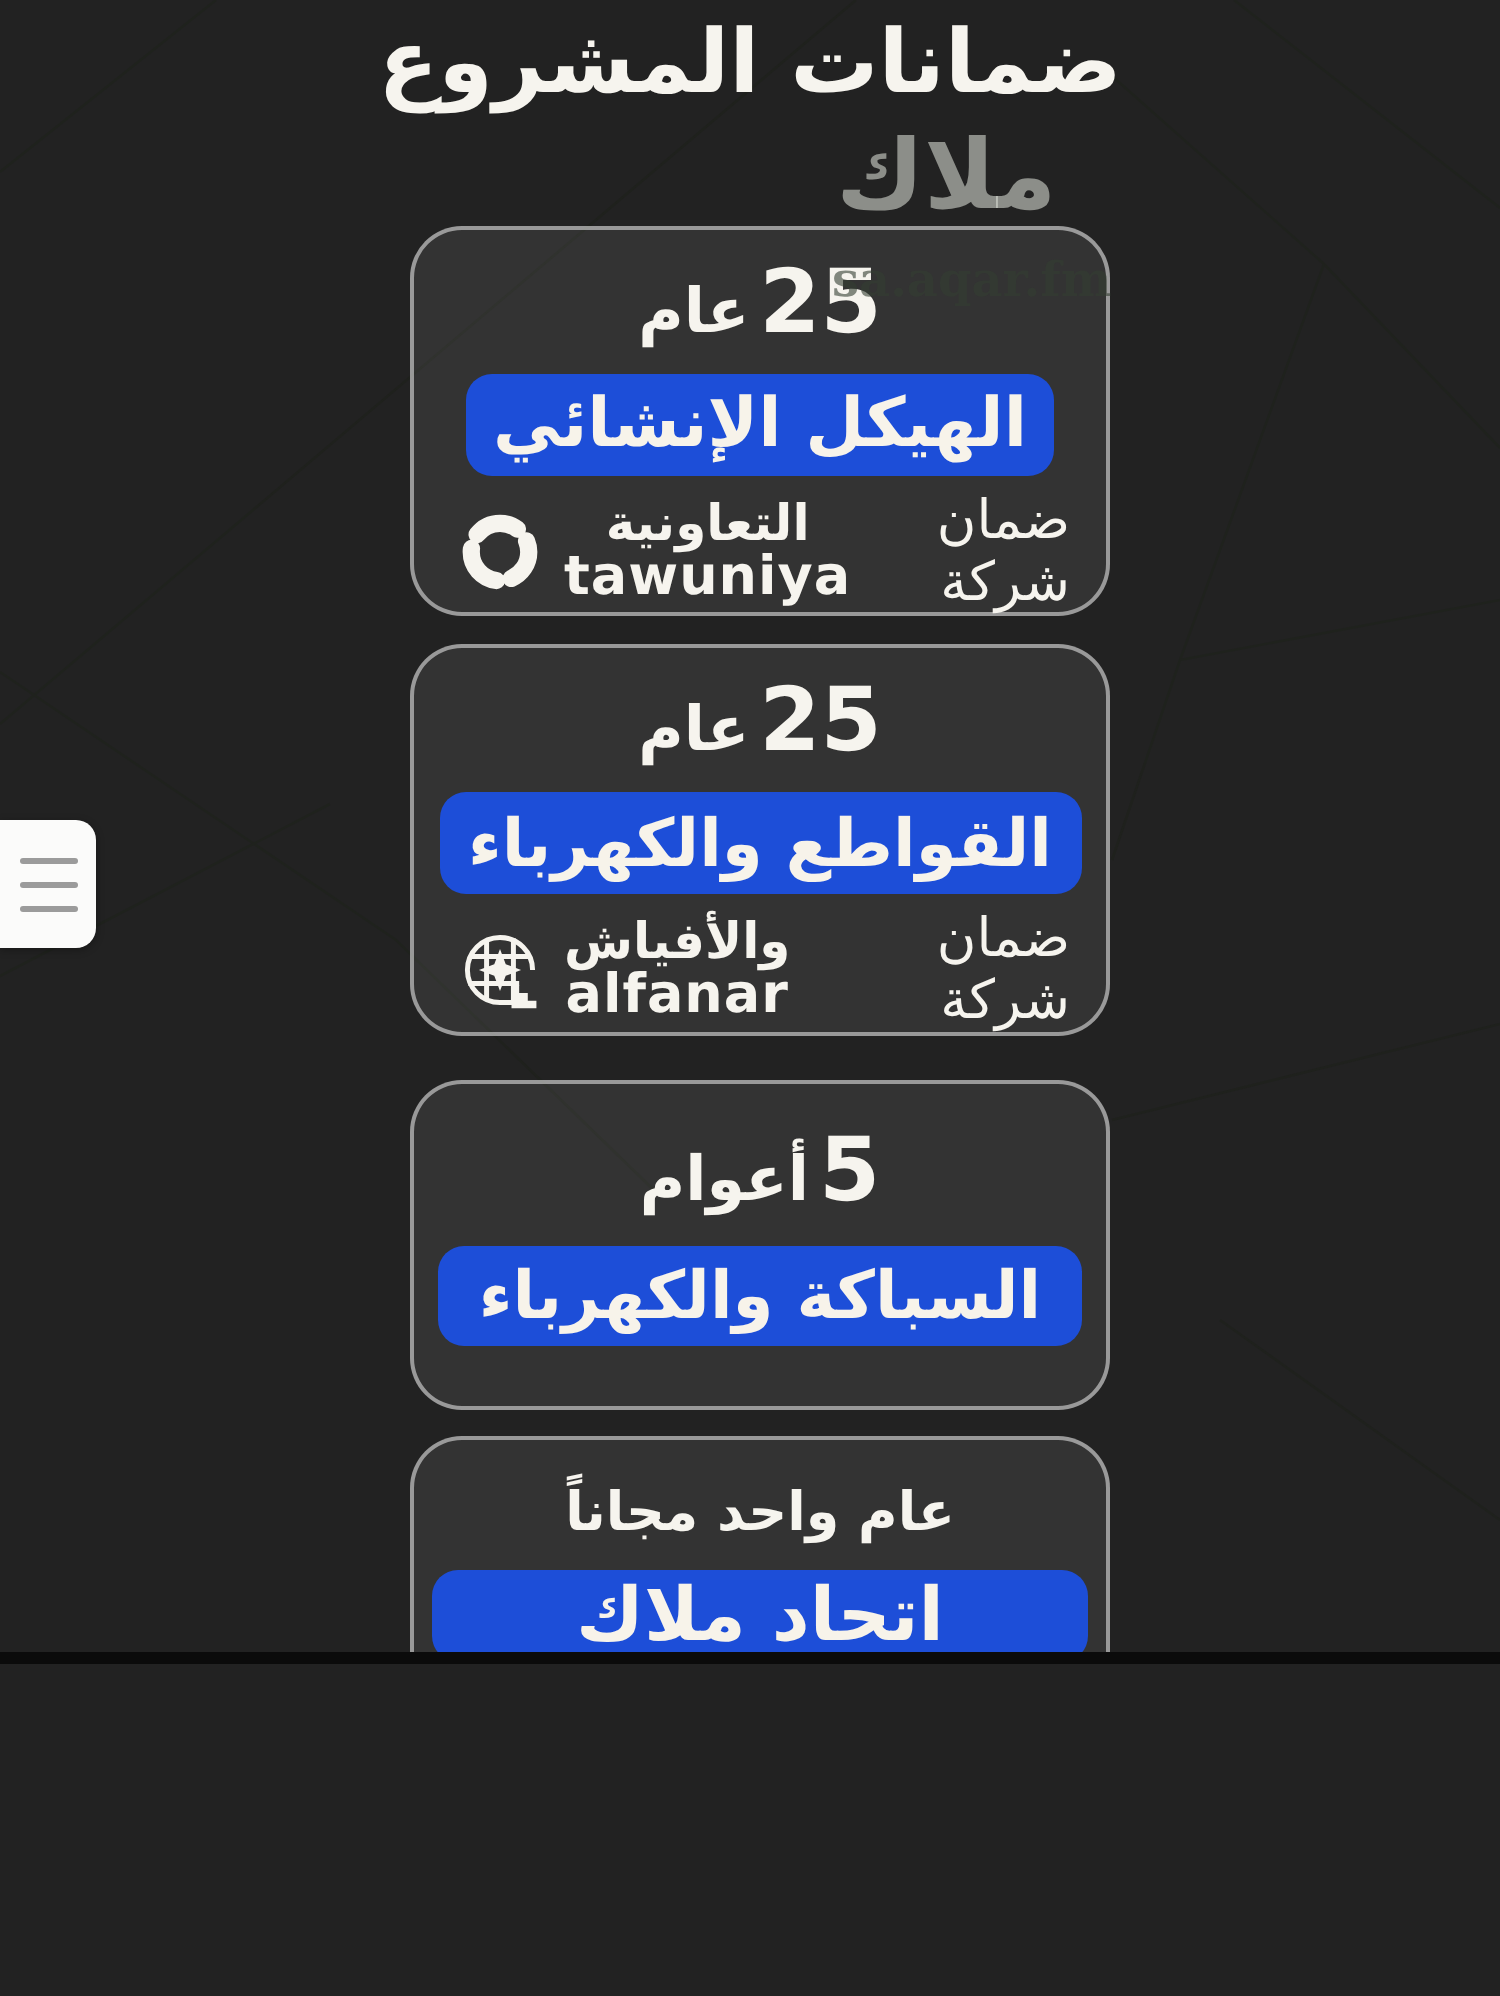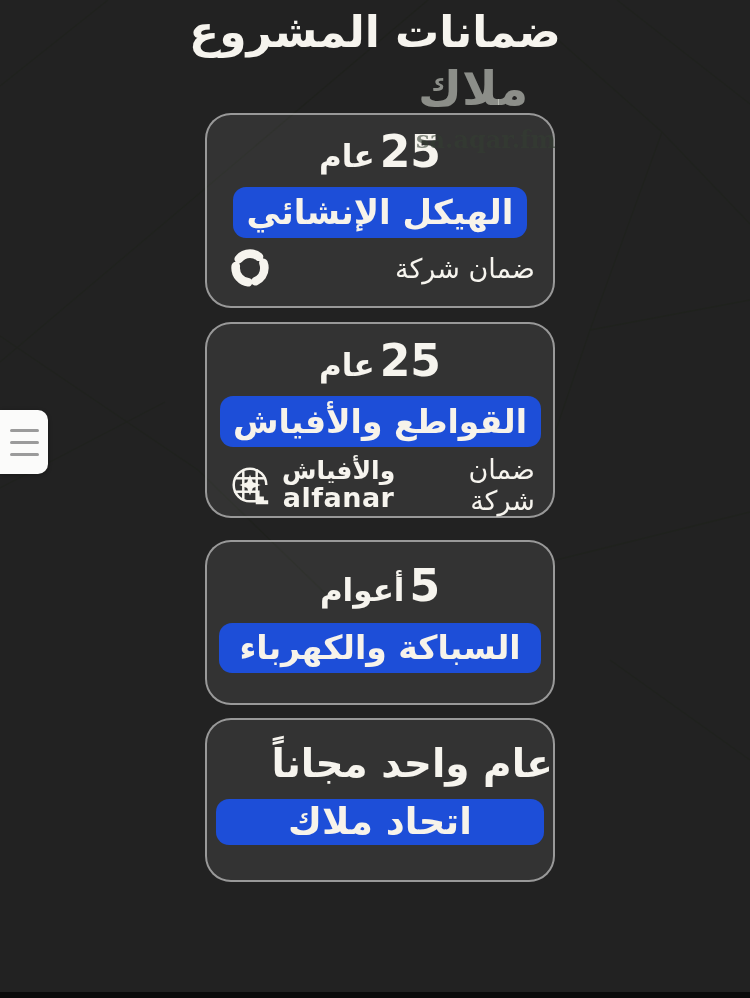--- a/index.html
+++ b/index.html
@@ -1,18 +1,18 @@
 <!DOCTYPE html>
 <html lang="ar"><head>
 <meta charset="utf-8">
 <style>
   * { margin:0; padding:0; box-sizing:border-box; }
   html,body { background:#222; }
   .page {
-    position:relative; width:750px; height:998px; overflow:hidden;
+    position:relative; width:750px; height:832px; overflow:hidden;
     font-family:"DejaVu Sans", sans-serif;
     background:linear-gradient(180deg,
       #404f3b 0%, #44523e 22%, #4c5845 42%, #586250 55%,
       #6d7565 66%, #8b9186 76%, #a8ac a2 84%, #a8aca2 84%,
       #bbbfb8 92%, #c7cac5 100%);
   }
   .facets { position:absolute; inset:0; pointer-events:none; }
 
   .title {
     position:absolute; top:2px; left:0; width:100%;
@@ -58,22 +58,22 @@
     background:#1d4ed8; color:#f7f3ea;
     font-size:34px; font-weight:700; text-align:center; line-height:51px;
     overflow:hidden; white-space:nowrap;
   }
   .card-1 .pill { width:294px; }
   .card-2 .pill { width:321px; font-size:33px; }
   .card-3 .pill { width:322px; margin-top:5px; height:50px; line-height:50px; font-size:33px; }
   .card-4 .pill { width:328px; margin-top:13px; height:46px; line-height:46px; font-size:37px;border-radius:13px; }
 
   .free-text {
-    margin-top:21px; 
-    font-size:39px; font-weight:700; color:#f6f4ee;
+    margin-top:21px; text-align:center;
+    font-size:27px; font-weight:700; color:#f6f4ee;
   }
 
   .brand-row {
     margin-top:7px; padding:0 18px 0 20px;
     display:flex; justify-content:space-between; align-items:center;
     color:#f6f4ee;
   }
   .guarantee { font-size:27px; font-weight:400; }
   .brand { display:flex; align-items:center; gap:9px; }
   .brand-names { text-align:center; line-height:1.02; }
@@ -125,33 +125,37 @@
 
     <section class="card card-1">
       <div class="duration">
         <span class="num">25</span>
         <span class="unit">عام</span>
       </div>
       <div class="pill">الهيكل الإنشائي</div>
       <div class="brand-row">
         <div class="guarantee">ضمان شركة</div>
         <div class="brand">
+          <div class="brand-names">
+            <div class="name-ar">التعاونية</div>
+            <div class="name-en">tawuniya</div>
+          </div>
           <svg class="brand-logo" width="46" height="46" viewBox="0 0 48 48">
             <circle cx="24" cy="24" r="15" fill="none" stroke="#f6f4ee" stroke-width="9" stroke-dasharray="23.5 7.9" stroke-dashoffset="6" stroke-linecap="round"></circle>
           </svg>
         </div>
       </div>
     </section>
 
     <section class="card card-2">
       <div class="duration">
         <span class="num">25</span>
         <span class="unit">عام</span>
       </div>
-      <div class="pill">القواطع والأفياش</div>
+      <div class="pill">القواطع والكهرباء</div>
       <div class="brand-row">
         <div class="guarantee">ضمان شركة</div>
         <div class="brand">
           <div class="brand-names">
             <div class="name-ar">والأفياش</div>
             <div class="name-en">alfanar</div>
           </div>
           <svg class="brand-logo" width="46" height="46" viewBox="0 0 48 48">
             <g stroke="#f6f4ee" fill="none" stroke-width="2.6">
               <path d="M41 24 a17 17 0 1 0 -17 17 h10"></path>

